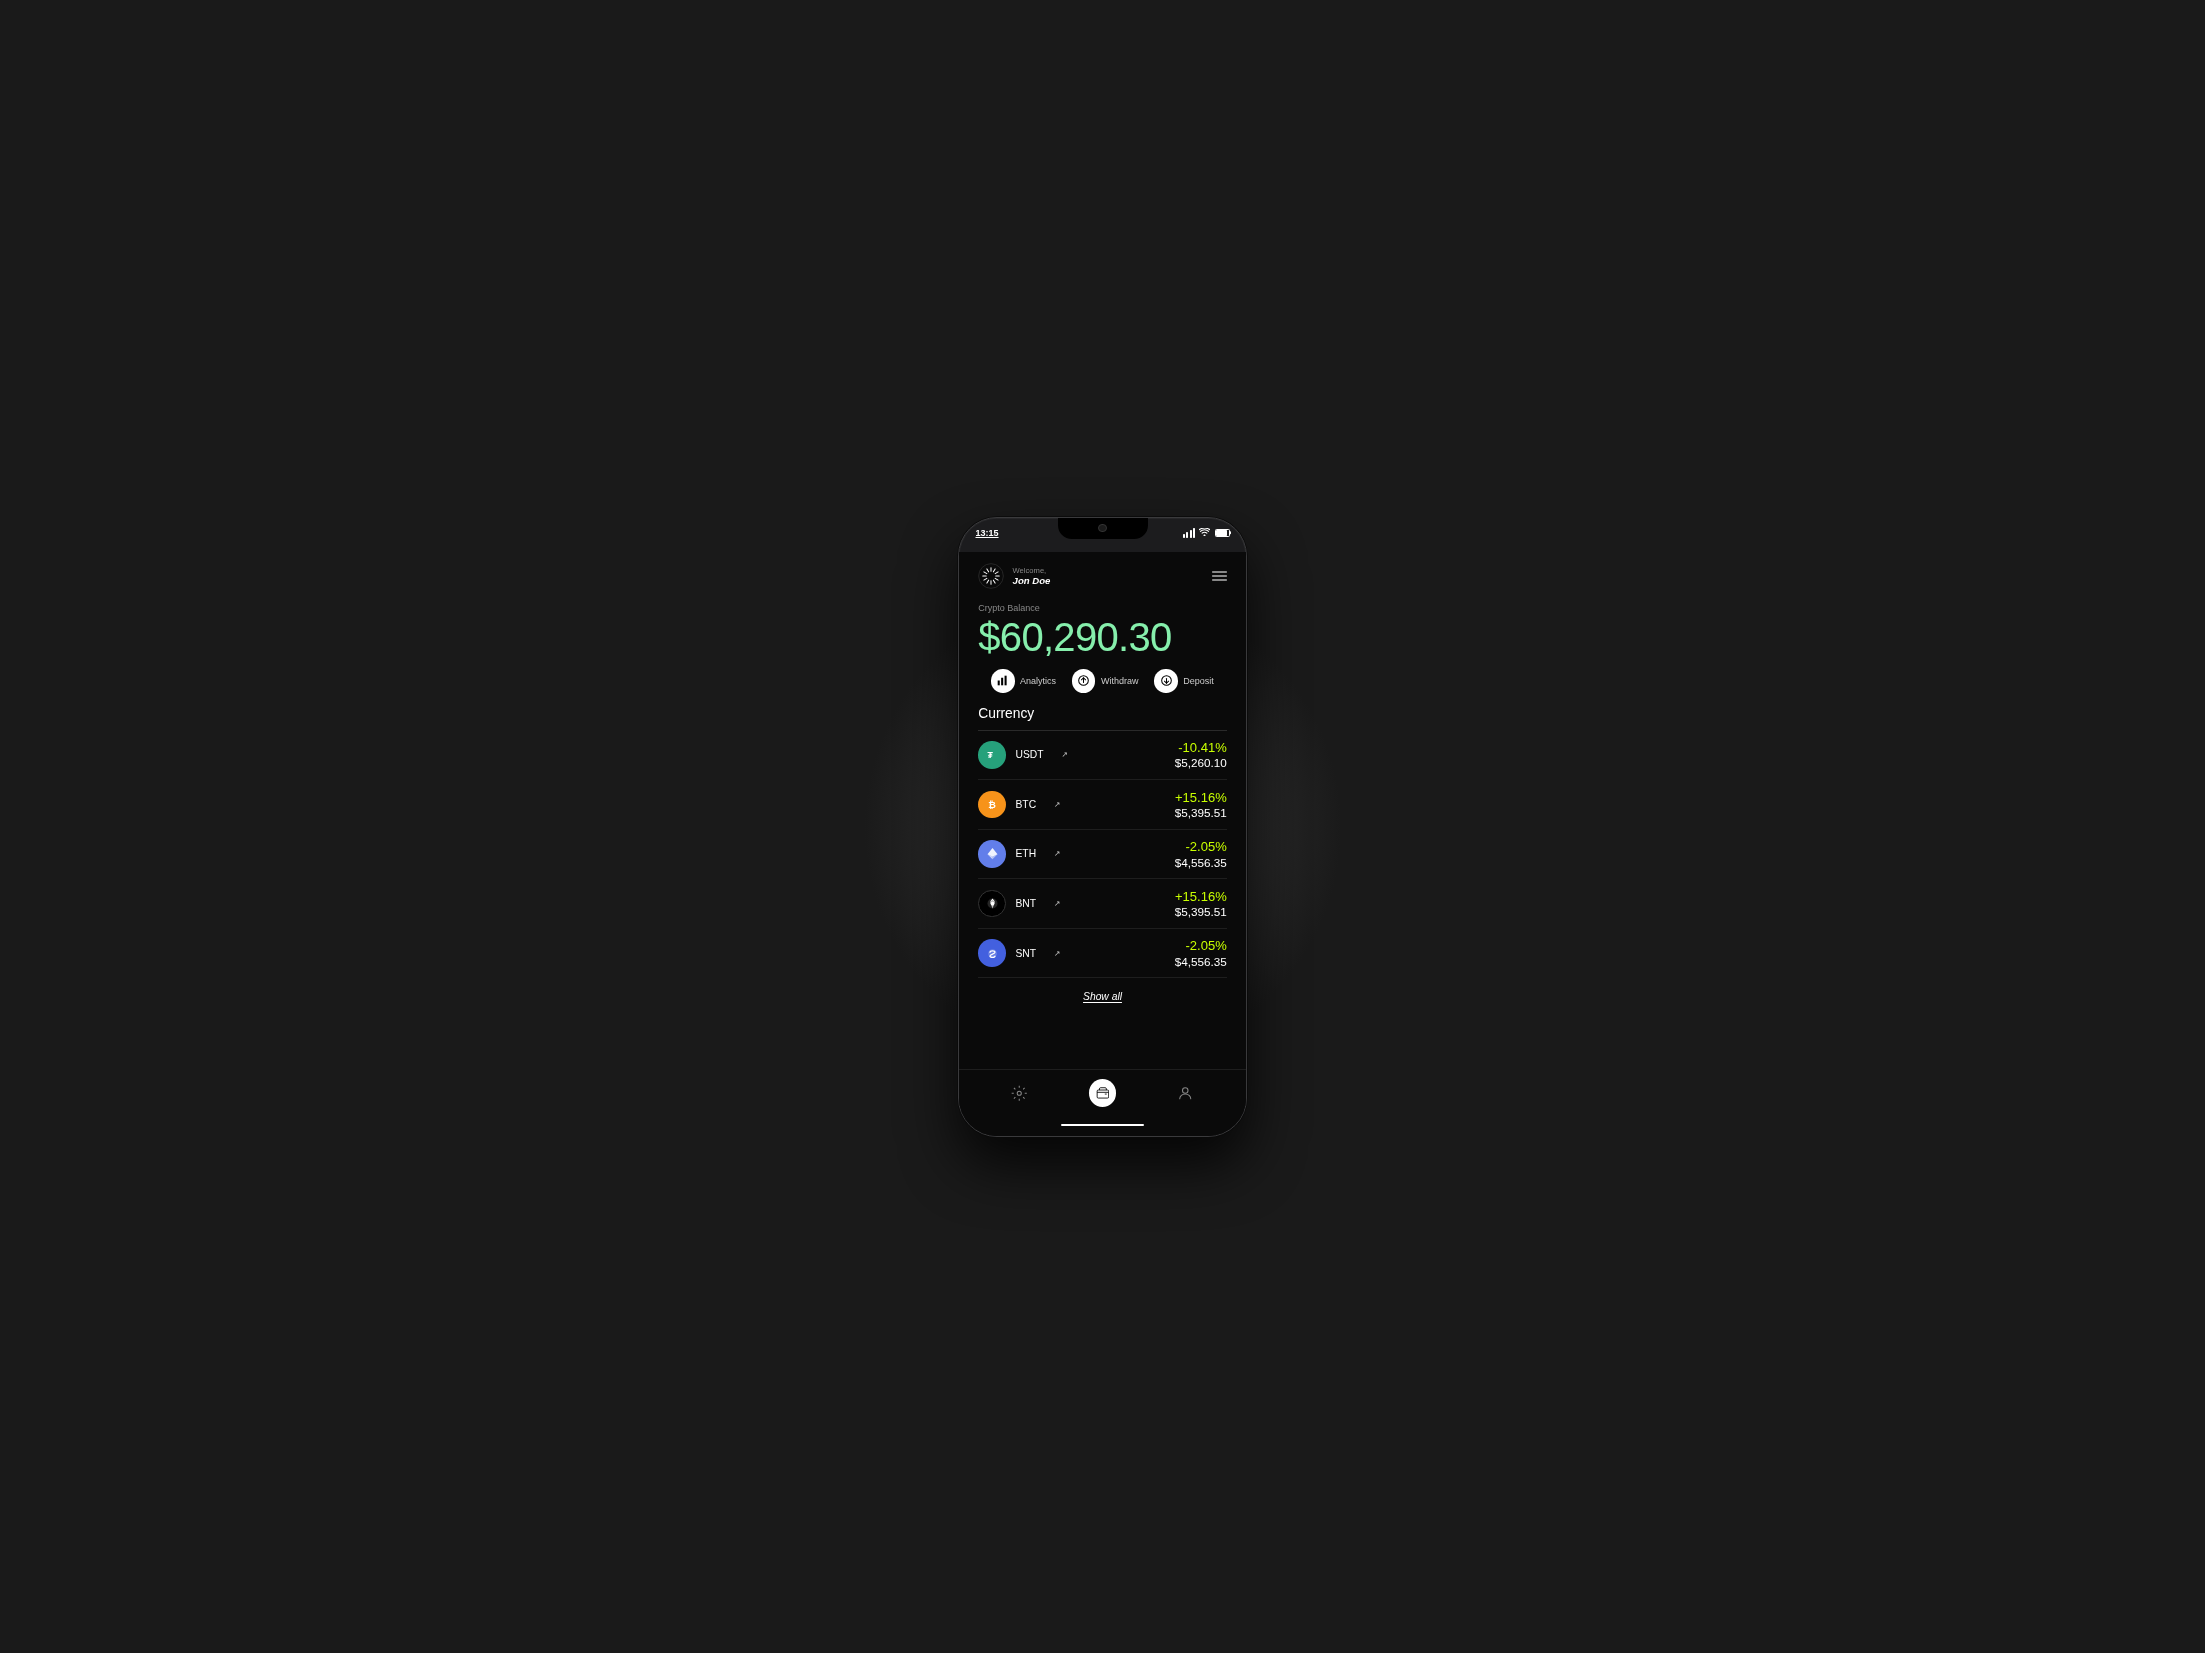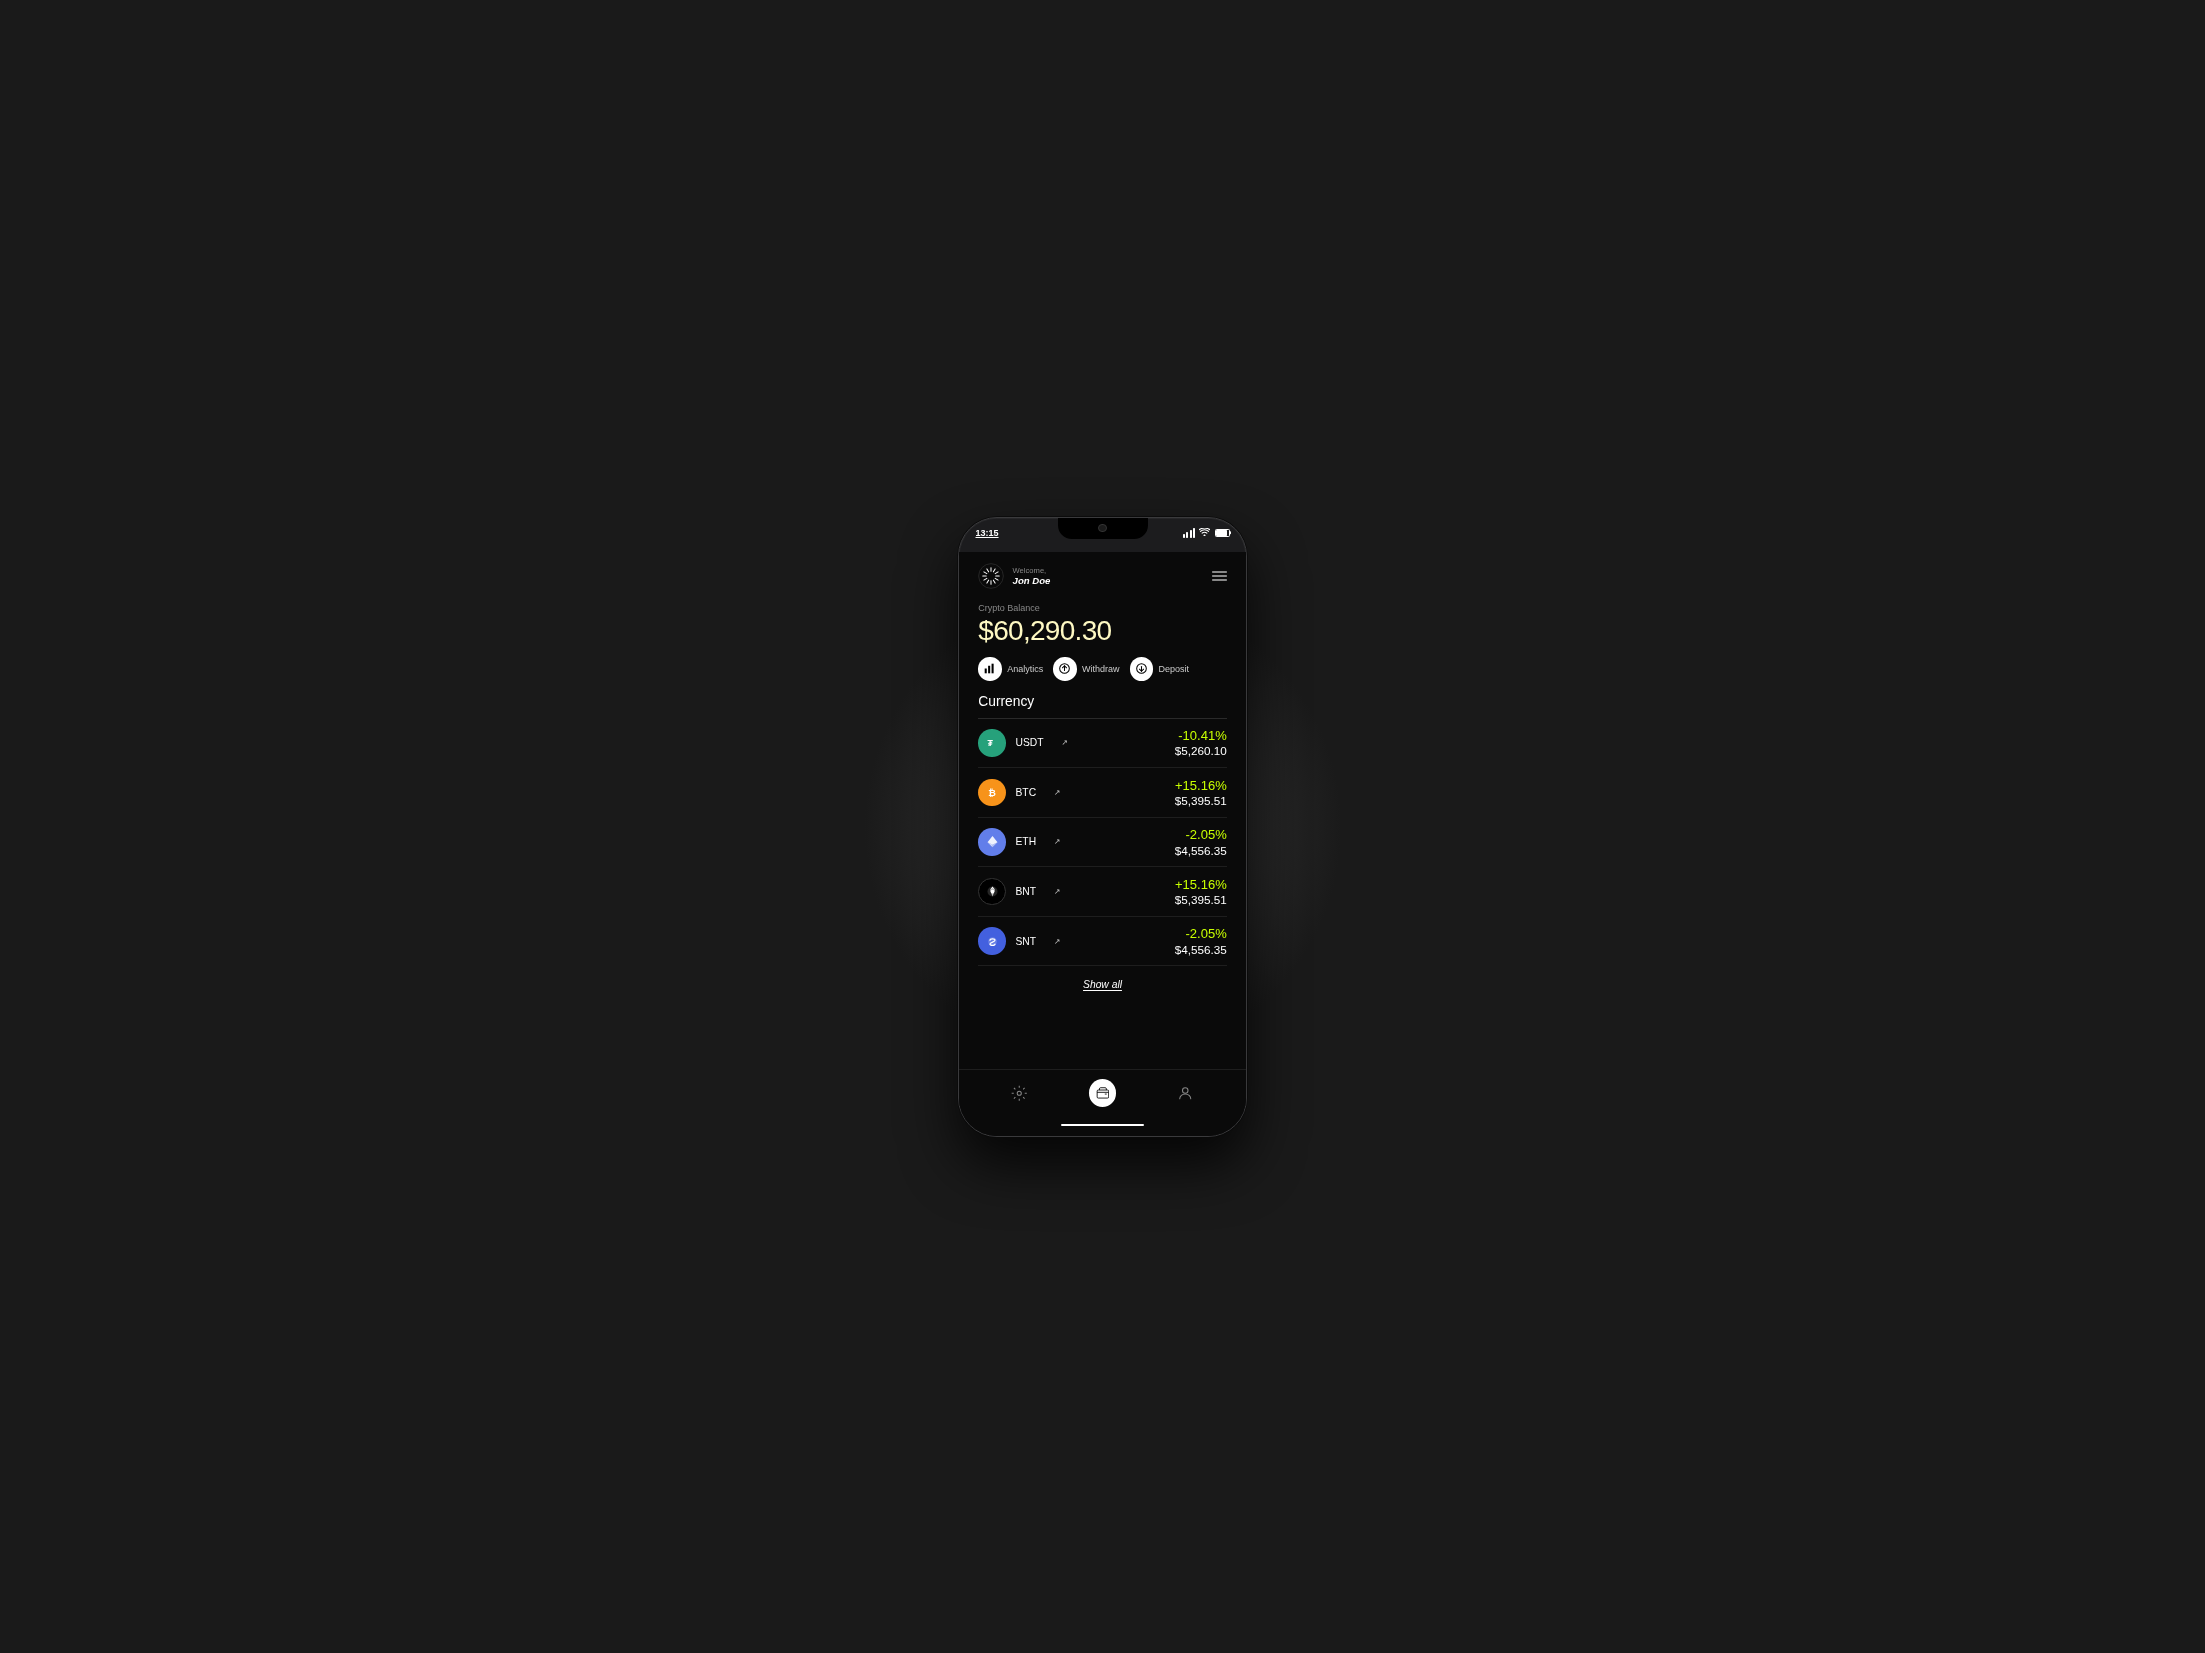--- a/index.html
+++ b/index.html
@@ -243,32 +243,33 @@
       background: #0a0a0a;
     }
 
     .balance-label {
       font-size: 9px;
       color: #888;
       margin-bottom: 4.1px;
     }
 
     .balance-amount {
-      font-size: 28px;
+      font-size: 40px;
       font-weight: 200;
-      color: #fef9c3;
+      color: #86efac;
       letter-spacing: -0.7px;
       margin-bottom: 12.4px;
       line-height: 1;
     }
 
     .action-buttons {
       display: flex;
-      gap: 10px;
-      align-items: center;
+      gap: 16px;
+      align-items: center;
+      justify-content: center;
     }
 
     .action-btn {
       display: flex;
       align-items: center;
       gap: 5.5px;
       cursor: pointer;
     }
 
     .action-btn-icon {

